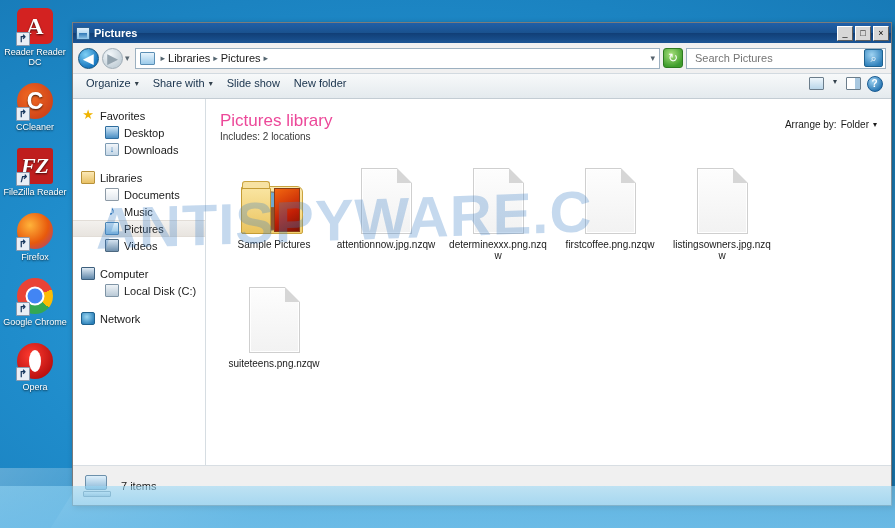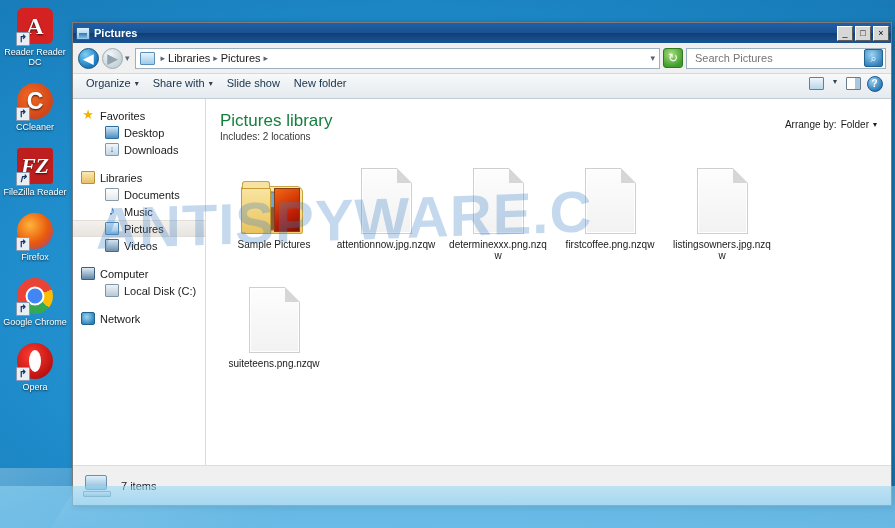--- a/index.html
+++ b/index.html
@@ -201,21 +201,21 @@
   .ni-music{ background:none; color:#2a72b5; font-size:13px; line-height:12px; text-align:center; }
   .ni-pic{ background:linear-gradient(to bottom,#dff0fb,#8bc0e4); border:1px solid #4d86b3; }
   .ni-vid{ background:linear-gradient(to bottom,#d5e3f0,#6f90ad); border:1px solid #4c6880; }
   .ni-comp{ background:linear-gradient(to bottom,#dfeaf4,#5f87aa); border:1px solid #3d5f7d; }
   .ni-disk{ background:linear-gradient(to bottom,#eef3f7,#b9c9d6); border:1px solid #7f94a5; }
   .ni-net{ background:radial-gradient(circle at 40% 35%, #9ad6f2, #2a7fb8 80%); border:1px solid #1f628f; border-radius:2px; }
 
   
   #content{ flex:1 1 auto; position:relative; background:#fff; overflow:hidden; }
   #libhead{ padding:12px 14px 4px; }
-  #libtitle{ font-size:17px; color:#15803d; font-weight:normal; line-height:20px; }
+  #libtitle{ font-size:17px; color:#ec4899; font-weight:normal; line-height:20px; }
   #libsub{ font-size:10px; color:#3a3a3a; margin-top:0; }
   #arrange{
     position:absolute; right:14px; top:20px; font-size:10px; color:#1a1a1a;
     display:flex; align-items:center; gap:4px;
   }
   #arrange .av{ font-size:8px; }
 
   #items{
     display:flex; flex-wrap:wrap; padding:10px 8px 0 14px;
     align-content:flex-start; gap:4px;

